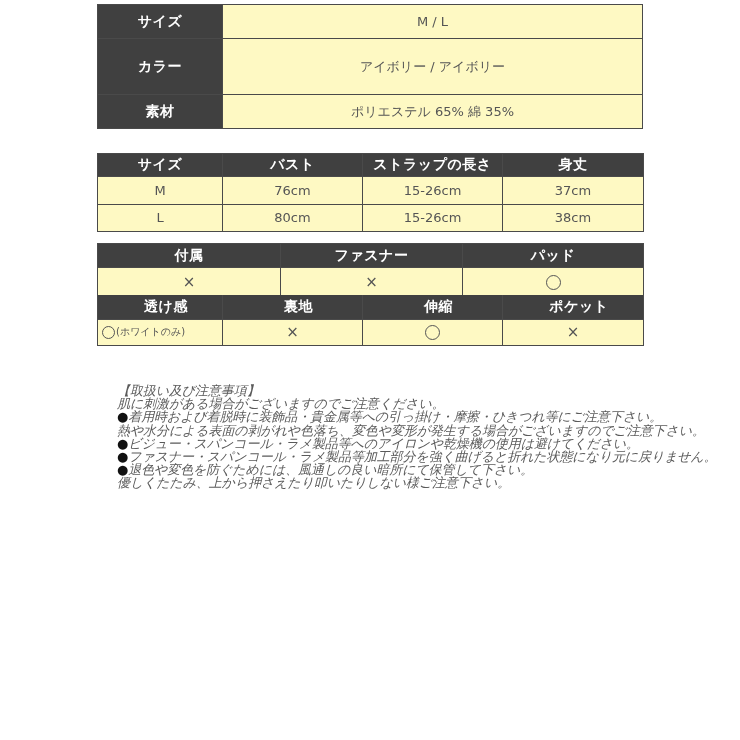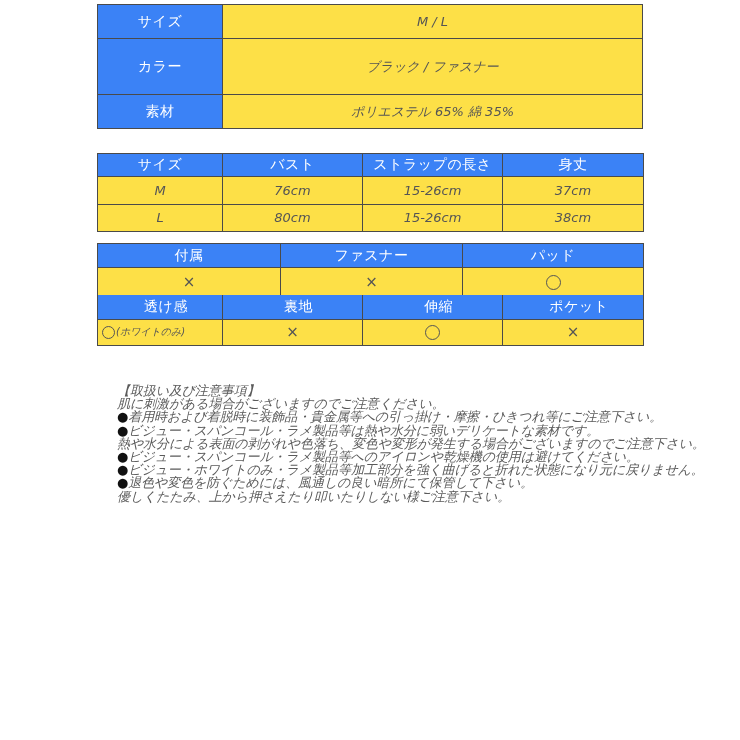--- a/index.html
+++ b/index.html
@@ -1,22 +1,22 @@
 <!DOCTYPE html>
 <html><head>
   <meta charset="utf-8">
   <style>
     * { box-sizing: border-box; margin: 0; padding: 0; }
     html, body { width: 740px; height: 740px; background: #ffffff; overflow: hidden; }
     body { position: relative; font-family: "DejaVu Sans", "Liberation Sans", sans-serif; color: #555555; }
 
     table { position: absolute; left: 97px; width: 546px; border-collapse: collapse; table-layout: fixed; }
     td, th { border: 1.5px solid #4a4a4a; text-align: center; vertical-align: middle; font-weight: normal; padding: 0; overflow: hidden; white-space: nowrap; }
-    th { background: #3b82f6; color: #ffffff; font-size: 14px; font-weight: normal; letter-spacing: 0.5px; }
-    td { background: #fde047; color: #555555; font-size: 13px; font-style: italic; }
+    th { background: #404040; color: #ffffff; font-size: 14px; font-weight: bold; letter-spacing: 0.5px; }
+    td { background: #fef9c3; color: #555555; font-size: 13px; }
 
     
     #t-basic { top: 4px; }
     #t-basic th { width: 125px; }
     #t-basic tr.r-size { height: 34px; }
     #t-basic tr.r-color { height: 56px; padding-left: 48px; }
     #t-basic tr.r-material { height: 34px; }
 
     
     #t-size { top: 153px; }
@@ -49,21 +49,21 @@
 <body>
 
 <table id="t-basic">
   <tbody>
       <tr class="r-size">
     <th>サイズ</th>
     <td>M / L</td>
   </tr>
   <tr class="r-color">
     <th>カラー</th>
-    <td>ブラック / ファスナー</td>
+    <td>アイボリー / アイボリー</td>
   </tr>
   <tr class="r-material">
     <th>素材</th>
     <td>ポリエステル 65% 綿 35%</td>
   </tr>
 </tbody>
   </table>
 
 <table id="t-size">
   <colgroup>
@@ -134,19 +134,18 @@
     <td><span class="mark-circle"></span></td>
     <td><span class="mark">×</span></td>
   </tr>
 </tbody>
   </table>
 
 <div id="notes">
   <div class="line">【取扱い及び注意事項】</div>
   <div class="line"><span>肌に刺激がある場合がございますのでご注意ください。</span></div>
   <div class="line"><span class="bullet">●</span><span>着用時および着脱時に装飾品・貴金属等への引っ掛け・摩擦・ひきつれ等にご注意下さい。</span></div>
-  <div class="line"><span class="bullet">●</span><span>ビジュー・スパンコール・ラメ製品等は熱や水分に弱いデリケートな素材です。</span></div>
   <div class="line"><span>熱や水分による表面の剥がれや色落ち、変色や変形が発生する場合がございますのでご注意下さい。</span></div>
   <div class="line"><span class="bullet">●</span><span>ビジュー・スパンコール・ラメ製品等へのアイロンや乾燥機の使用は避けてください。</span></div>
-  <div class="line"><span class="bullet">●</span><span>ビジュー・ホワイトのみ・ラメ製品等加工部分を強く曲げると折れた状態になり元に戻りません。</span></div>
+  <div class="line"><span class="bullet">●</span><span>ファスナー・スパンコール・ラメ製品等加工部分を強く曲げると折れた状態になり元に戻りません。</span></div>
   <div class="line"><span class="bullet">●</span><span>退色や変色を防ぐためには、風通しの良い暗所にて保管して下さい。</span></div>
   <div class="line"><span>優しくたたみ、上から押さえたり叩いたりしない様ご注意下さい。</span></div>
 </div>
 
 </body></html>

